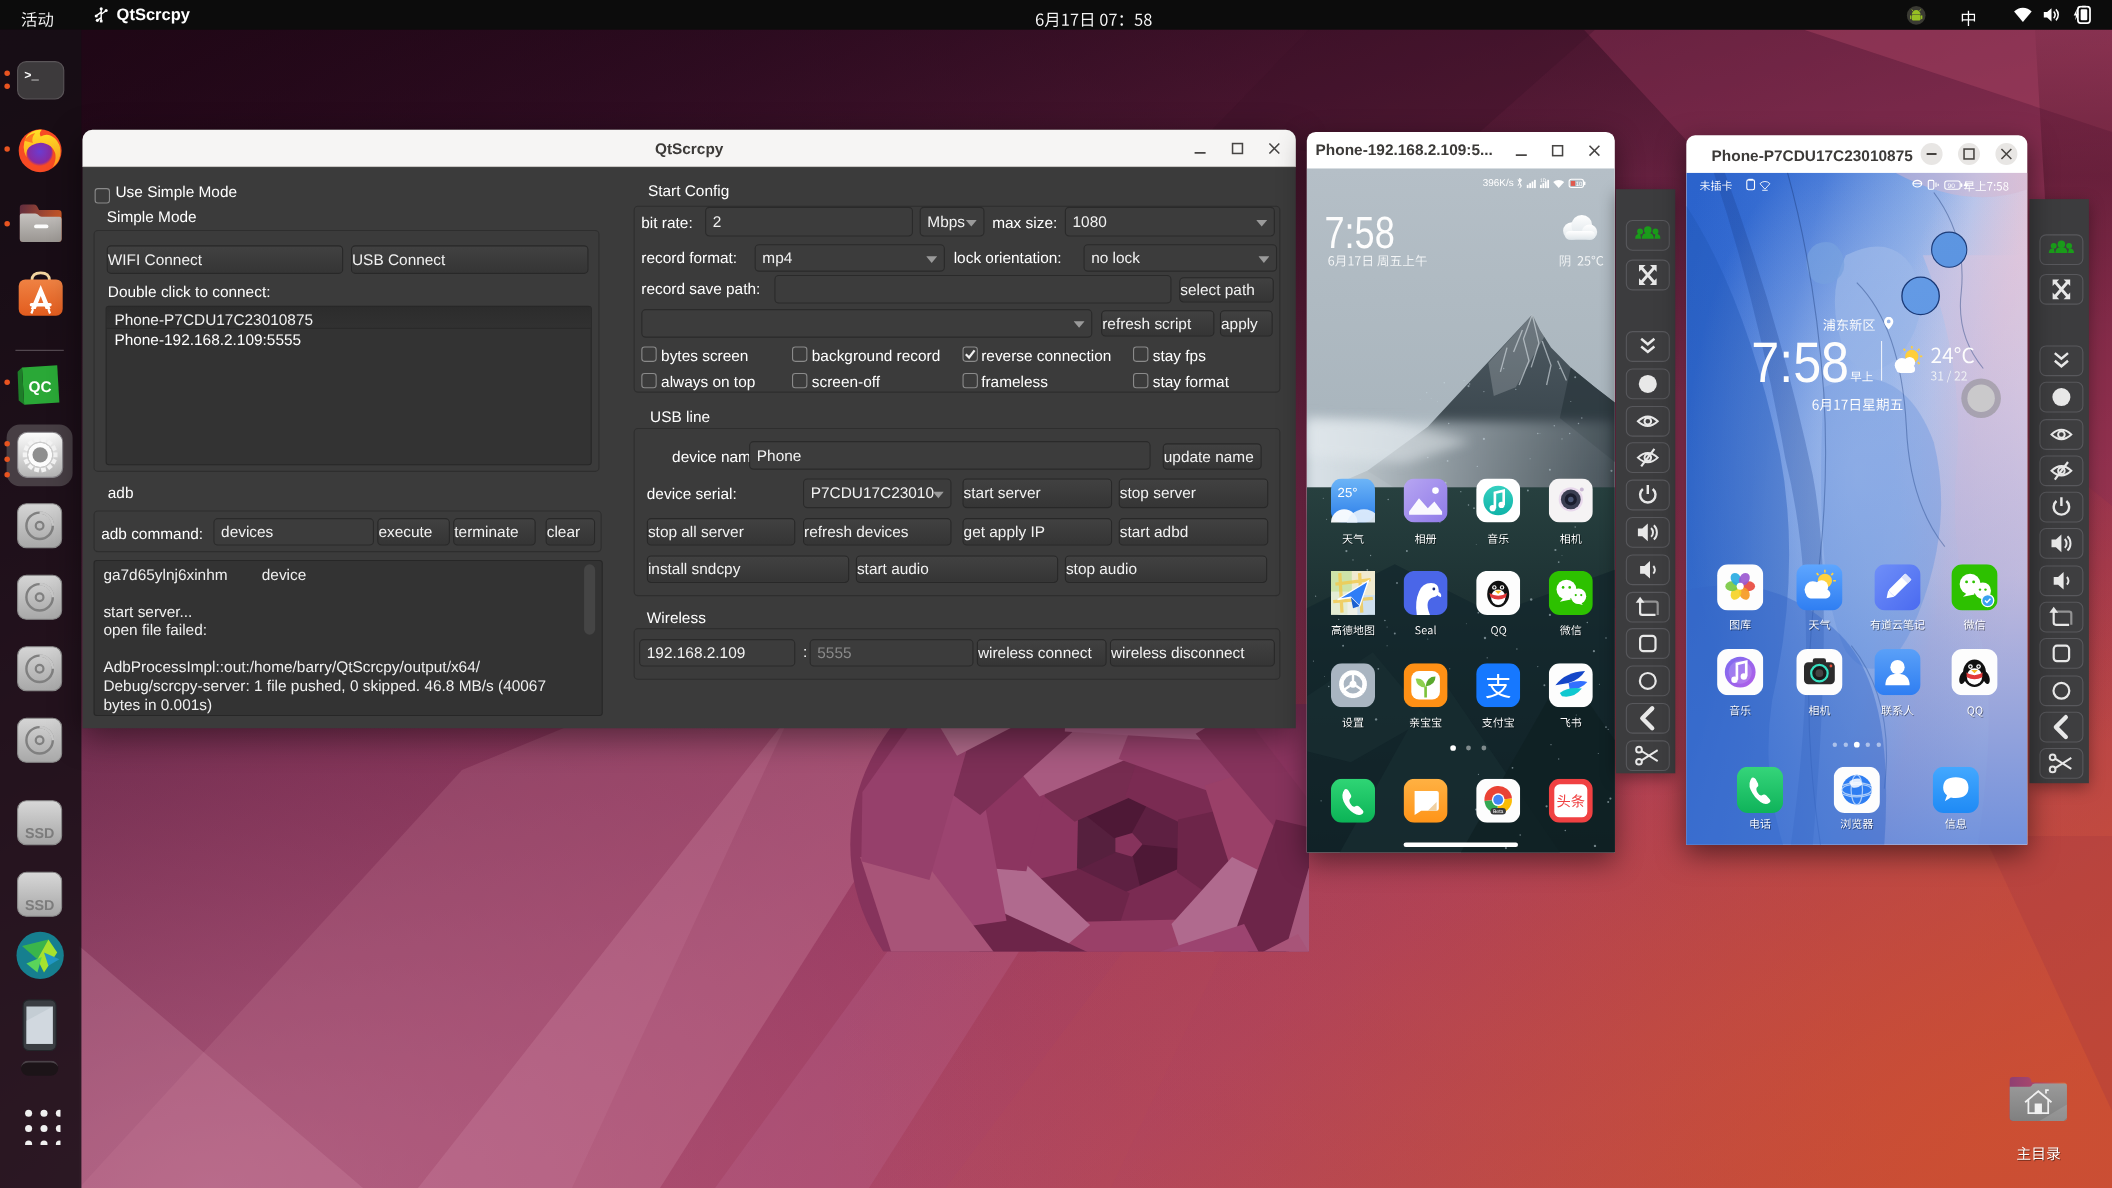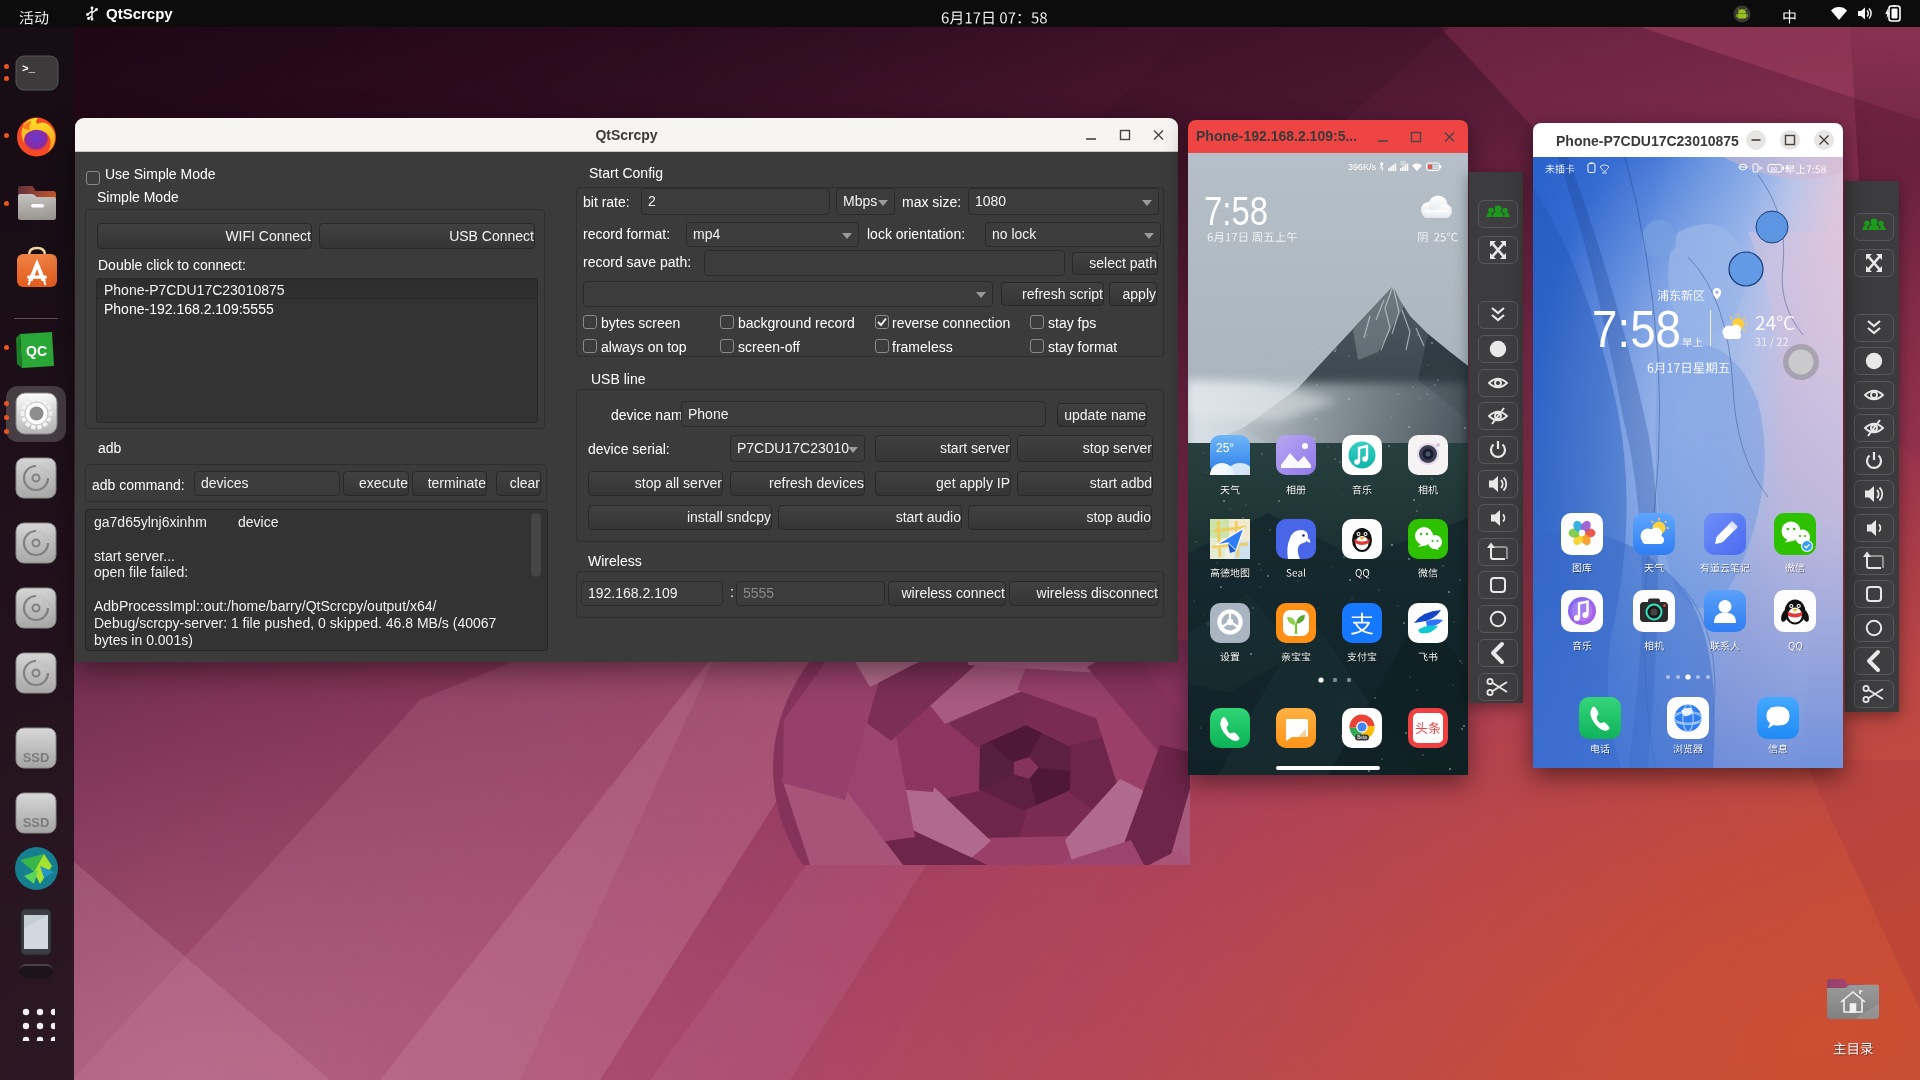--- a/index.html
+++ b/index.html
@@ -1,17 +1,17 @@
 <!DOCTYPE html>
 <html><head><meta charset="utf-8"><style>
 *{margin:0;padding:0;box-sizing:border-box}
 html,body{width:1920px;height:1080px;overflow:hidden;background:#000;font-family:"Liberation Sans",sans-serif}
 .abs{position:absolute}
 .lbl{position:absolute;color:#ffffff;font-size:14px;white-space:nowrap}
-.btn{position:absolute;background:linear-gradient(#414141,#353535);border:1px solid #282828;border-radius:4px;color:#f2f2f2;font-size:14px;text-align:right;white-space:nowrap}
+.btn{position:absolute;background:linear-gradient(#414141,#353535);border:1px solid #282828;border-radius:4px;color:#f2f2f2;font-size:14px;text-align:left;white-space:nowrap}
 .inp{position:absolute;background:#3c3c3c;border:1px solid #2a2a2a;border-radius:4px;color:#f2f2f2;font-size:14px}
 .grp{position:absolute;border:1px solid #2e2e2e;border-radius:4px}
 .cb{position:absolute;width:14px;height:14px;background:#3c3c3c;border:1px solid #8a8a8a;border-radius:3px}
 .tbtn{position:absolute;left:9px;width:40px;height:28px;background:#3e3e40;border:1px solid #58585c;border-radius:6px}
 </style></head><body>
 
 <svg class="abs" style="left:0;top:0" width="1920" height="1080" viewBox="0 0 1920 1080">
 <defs>
 <linearGradient id="wredge" x1="0" y1="0" x2="0" y2="1">
 <stop offset="0" stop-color="#4a1228" stop-opacity="0.08"></stop>
@@ -445,21 +445,21 @@
 <div class="btn" style="left:703px;top:387px;width:184px;height:25px;line-height:23px;font-size:14px">start audio</div>
 <div class="btn" style="left:893px;top:387px;width:184px;height:25px;line-height:23px;font-size:14px">stop audio</div>
 <div class="lbl" style="left:513px;top:435px;font-size:14px">Wireless</div>
 <div class="grp" style="left:501px;top:453px;width:588px;height:47px"></div>
 <div class="inp" style="left:506px;top:463px;width:142px;height:25px;line-height:23px;padding-left:6px;color:#f2f2f2">192.168.2.109</div>
 <div class="lbl" style="left:655px;top:466px;font-size:14px">:</div>
 <div class="inp" style="left:661px;top:463px;width:149px;height:25px;line-height:23px;padding-left:6px;color:#8a8a8a">5555</div>
 <div class="btn" style="left:813px;top:463px;width:118px;height:25px;line-height:23px;font-size:14px">wireless connect</div>
 <div class="btn" style="left:934px;top:463px;width:150px;height:25px;line-height:23px;font-size:14px">wireless disconnect</div>
 </div>
-<div class="abs" style="left:1188px;top:120px;width:280px;height:655px;background:#ef4444;border-radius:8px 8px 0 0;box-shadow:0 8px 25px rgba(0,0,0,0.45)">
+<div class="abs" style="left:1188px;top:120px;width:280px;height:655px;background:#ffffff;border-radius:8px 8px 0 0;box-shadow:0 8px 25px rgba(0,0,0,0.45)">
 <div class="abs" style="left:8px;top:8px;font-weight:bold;font-size:14px;color:#3c3a38">Phone-192.168.2.109:5...</div>
 <svg class="abs" style="left:188px;top:8px" width="95" height="18" viewBox="0 0 95 18">
 <line x1="2" y1="13" x2="12" y2="13" stroke="#474544" stroke-width="1.6"></line>
 <rect x="35.5" y="4.5" width="9" height="9" fill="none" stroke="#474544" stroke-width="1.4"></rect>
 <path d="M69 4.5 L78 13.5 M78 4.5 L69 13.5" stroke="#474544" stroke-width="1.4"></path>
 </svg>
 <svg class="abs" style="left:0;top:33px" width="280" height="622" viewBox="0 0 280 622">
 <defs>
 <filter id="fblur" x="-20%" y="-40%" width="140%" height="180%">
           <feGaussianBlur stdDeviation="5"></feGaussianBlur>

